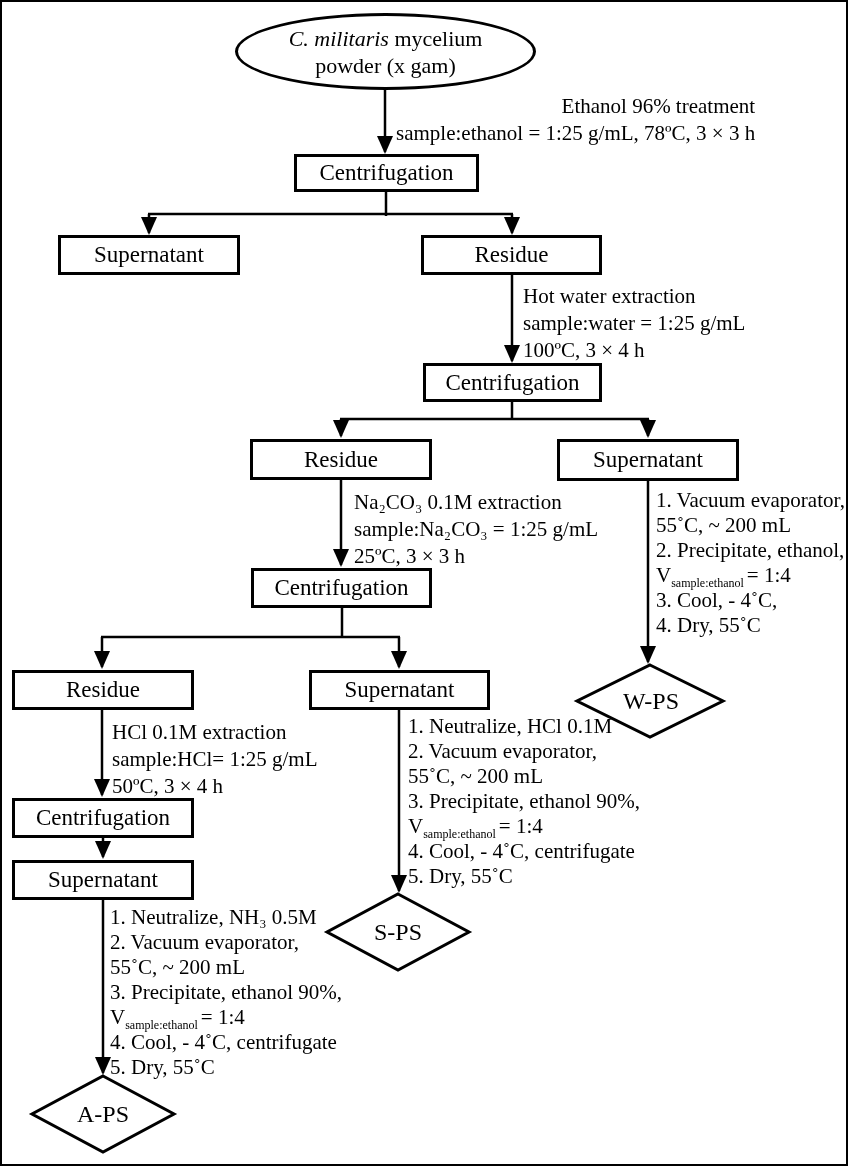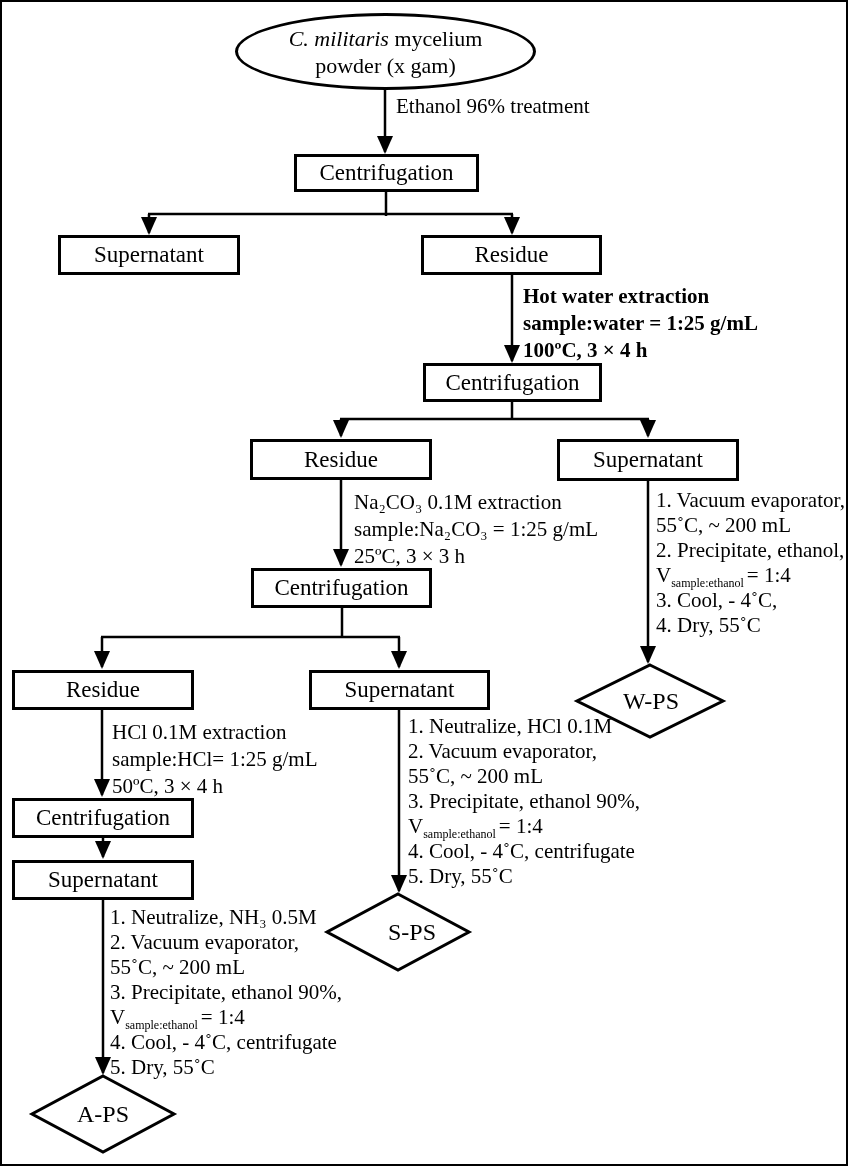--- a/index.html
+++ b/index.html
@@ -81,26 +81,27 @@
     </g>
   </svg>
 
   <div class="ellipse">
     <div><span class="it">C. militaris</span><span> mycelium</span></div>
     <div>powder (x gam)</div>
   </div>
 
   <div class="lbl" style="left:394px;top:91px;text-align:right;">
     <div>Ethanol 96% treatment</div>
+    <div>sample:ethanol = 1:25 g/mL, 78ºC, 3 × 3 h</div>
   </div>
   <div class="node-box" style="left:292px;top:152px;width:185px;height:38px;">Centrifugation</div>
   <div class="node-box" style="left:56px;top:233px;width:182px;height:40px;">Supernatant</div>
   <div class="node-box" style="left:419px;top:233px;width:181px;height:40px;">Residue</div>
 
-  <div class="lbl" style="left:521px;top:281px;font-weight:bold;">
+  <div class="lbl" style="left:521px;top:281px;">
     <div>Hot water extraction</div>
     <div>sample:water = 1:25 g/mL</div>
     <div>100ºC, 3 × 4 h</div>
   </div>
   <div class="node-box" style="left:421px;top:361px;width:179px;height:39px;">Centrifugation</div>
   <div class="node-box" style="left:248px;top:437px;width:182px;height:41px;">Residue</div>
   <div class="node-box" style="left:555px;top:437px;width:182px;height:42px;">Supernatant</div>
   <div class="steps" style="left:654px;top:486px;">
     <div>1. Vacuum evaporator,</div>
     <div>55˚C, ~ 200 mL</div>
@@ -121,21 +122,21 @@
   <div class="node-box" style="left:307px;top:668px;width:181px;height:40px;">Supernatant</div>
   <div class="steps" style="left:406px;top:712px;">
     <div>1. Neutralize, HCl 0.1M</div>
     <div>2. Vacuum evaporator,</div>
     <div>55˚C, ~ 200 mL</div>
     <div>3. Precipitate, ethanol 90%,</div>
     <div><span>V</span><sub class="vs">sample:ethanol</sub><span class="vpost">= 1:4</span></div>
     <div>4. Cool, - 4˚C, centrifugate</div>
     <div>5. Dry, 55˚C</div>
   </div>
-  <div class="dlabel" style="left:339px;top:892px;width:142px;height:76px;text-align:center;">S-PS</div>
+  <div class="dlabel" style="left:325px;top:892px;width:142px;height:76px;text-align:center;">S-PS</div>
 
   <div class="lbl" style="left:110px;top:717px;">
     <div>HCl 0.1M extraction</div>
     <div>sample:HCl= 1:25 g/mL</div>
     <div>50ºC, 3 × 4 h</div>
   </div>
   <div class="node-box" style="left:10px;top:796px;width:182px;height:40px;">Centrifugation</div>
   <div class="node-box" style="left:10px;top:858px;width:182px;height:40px;">Supernatant</div>
   <div class="steps" style="left:108px;top:903px;">
     <div>1. Neutralize, NH₃ 0.5M</div>

